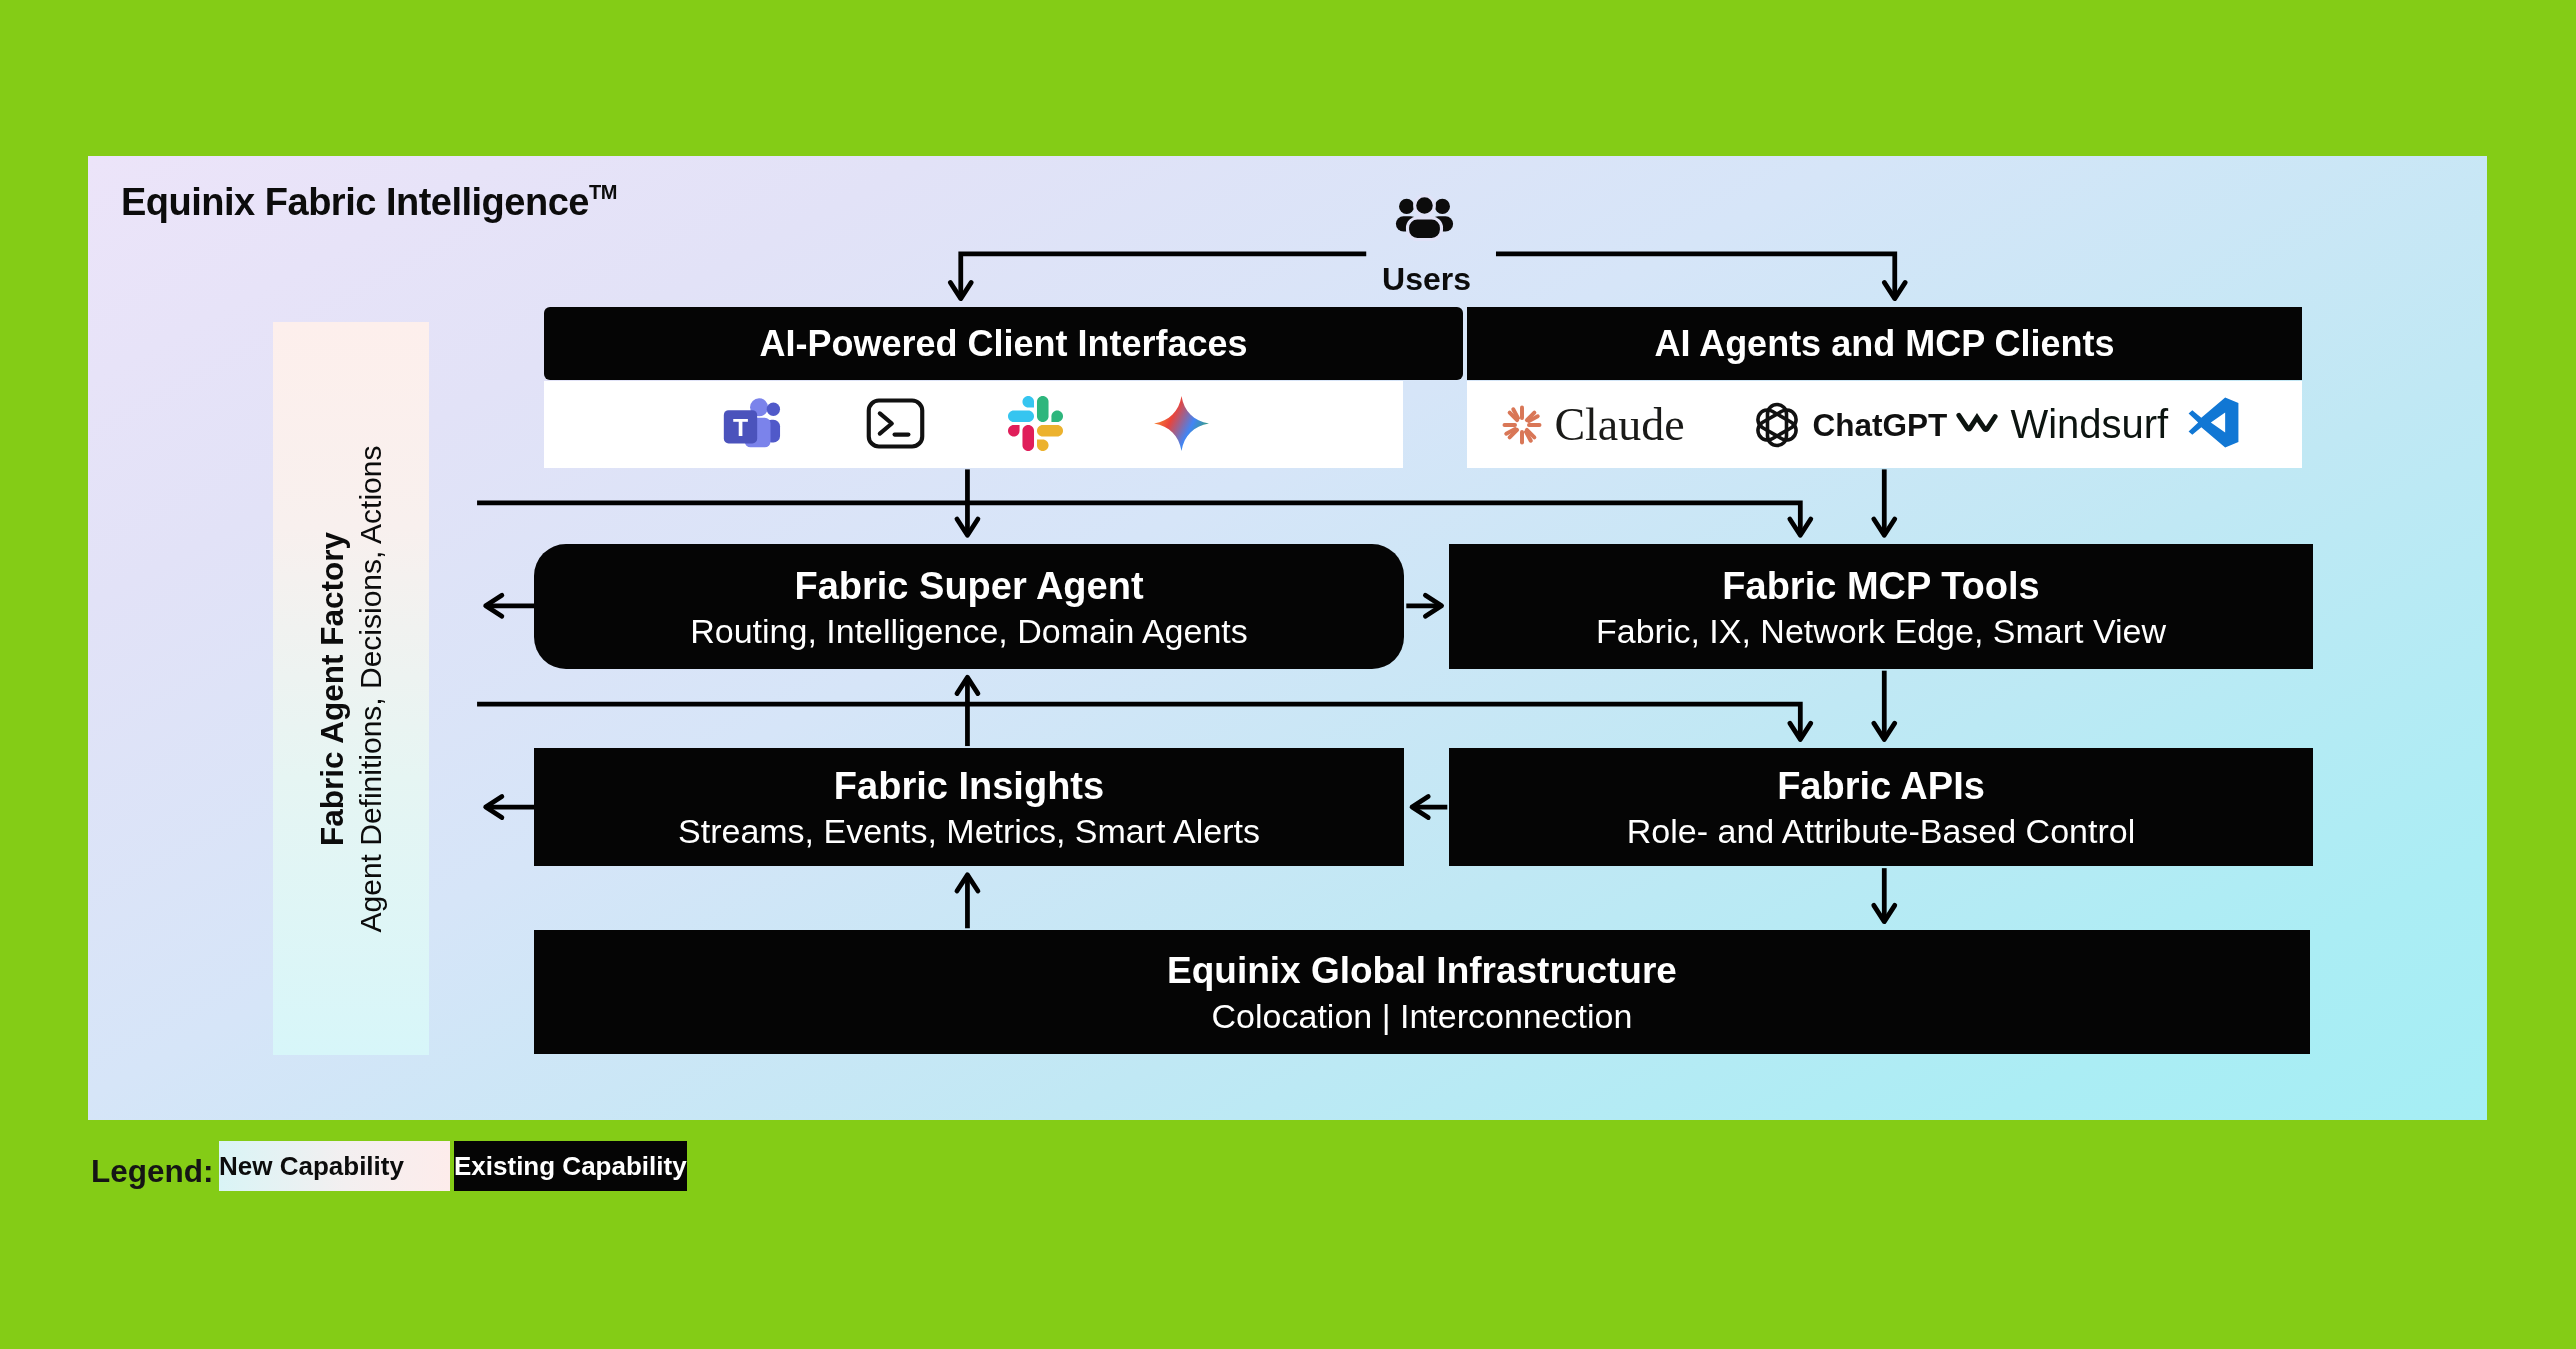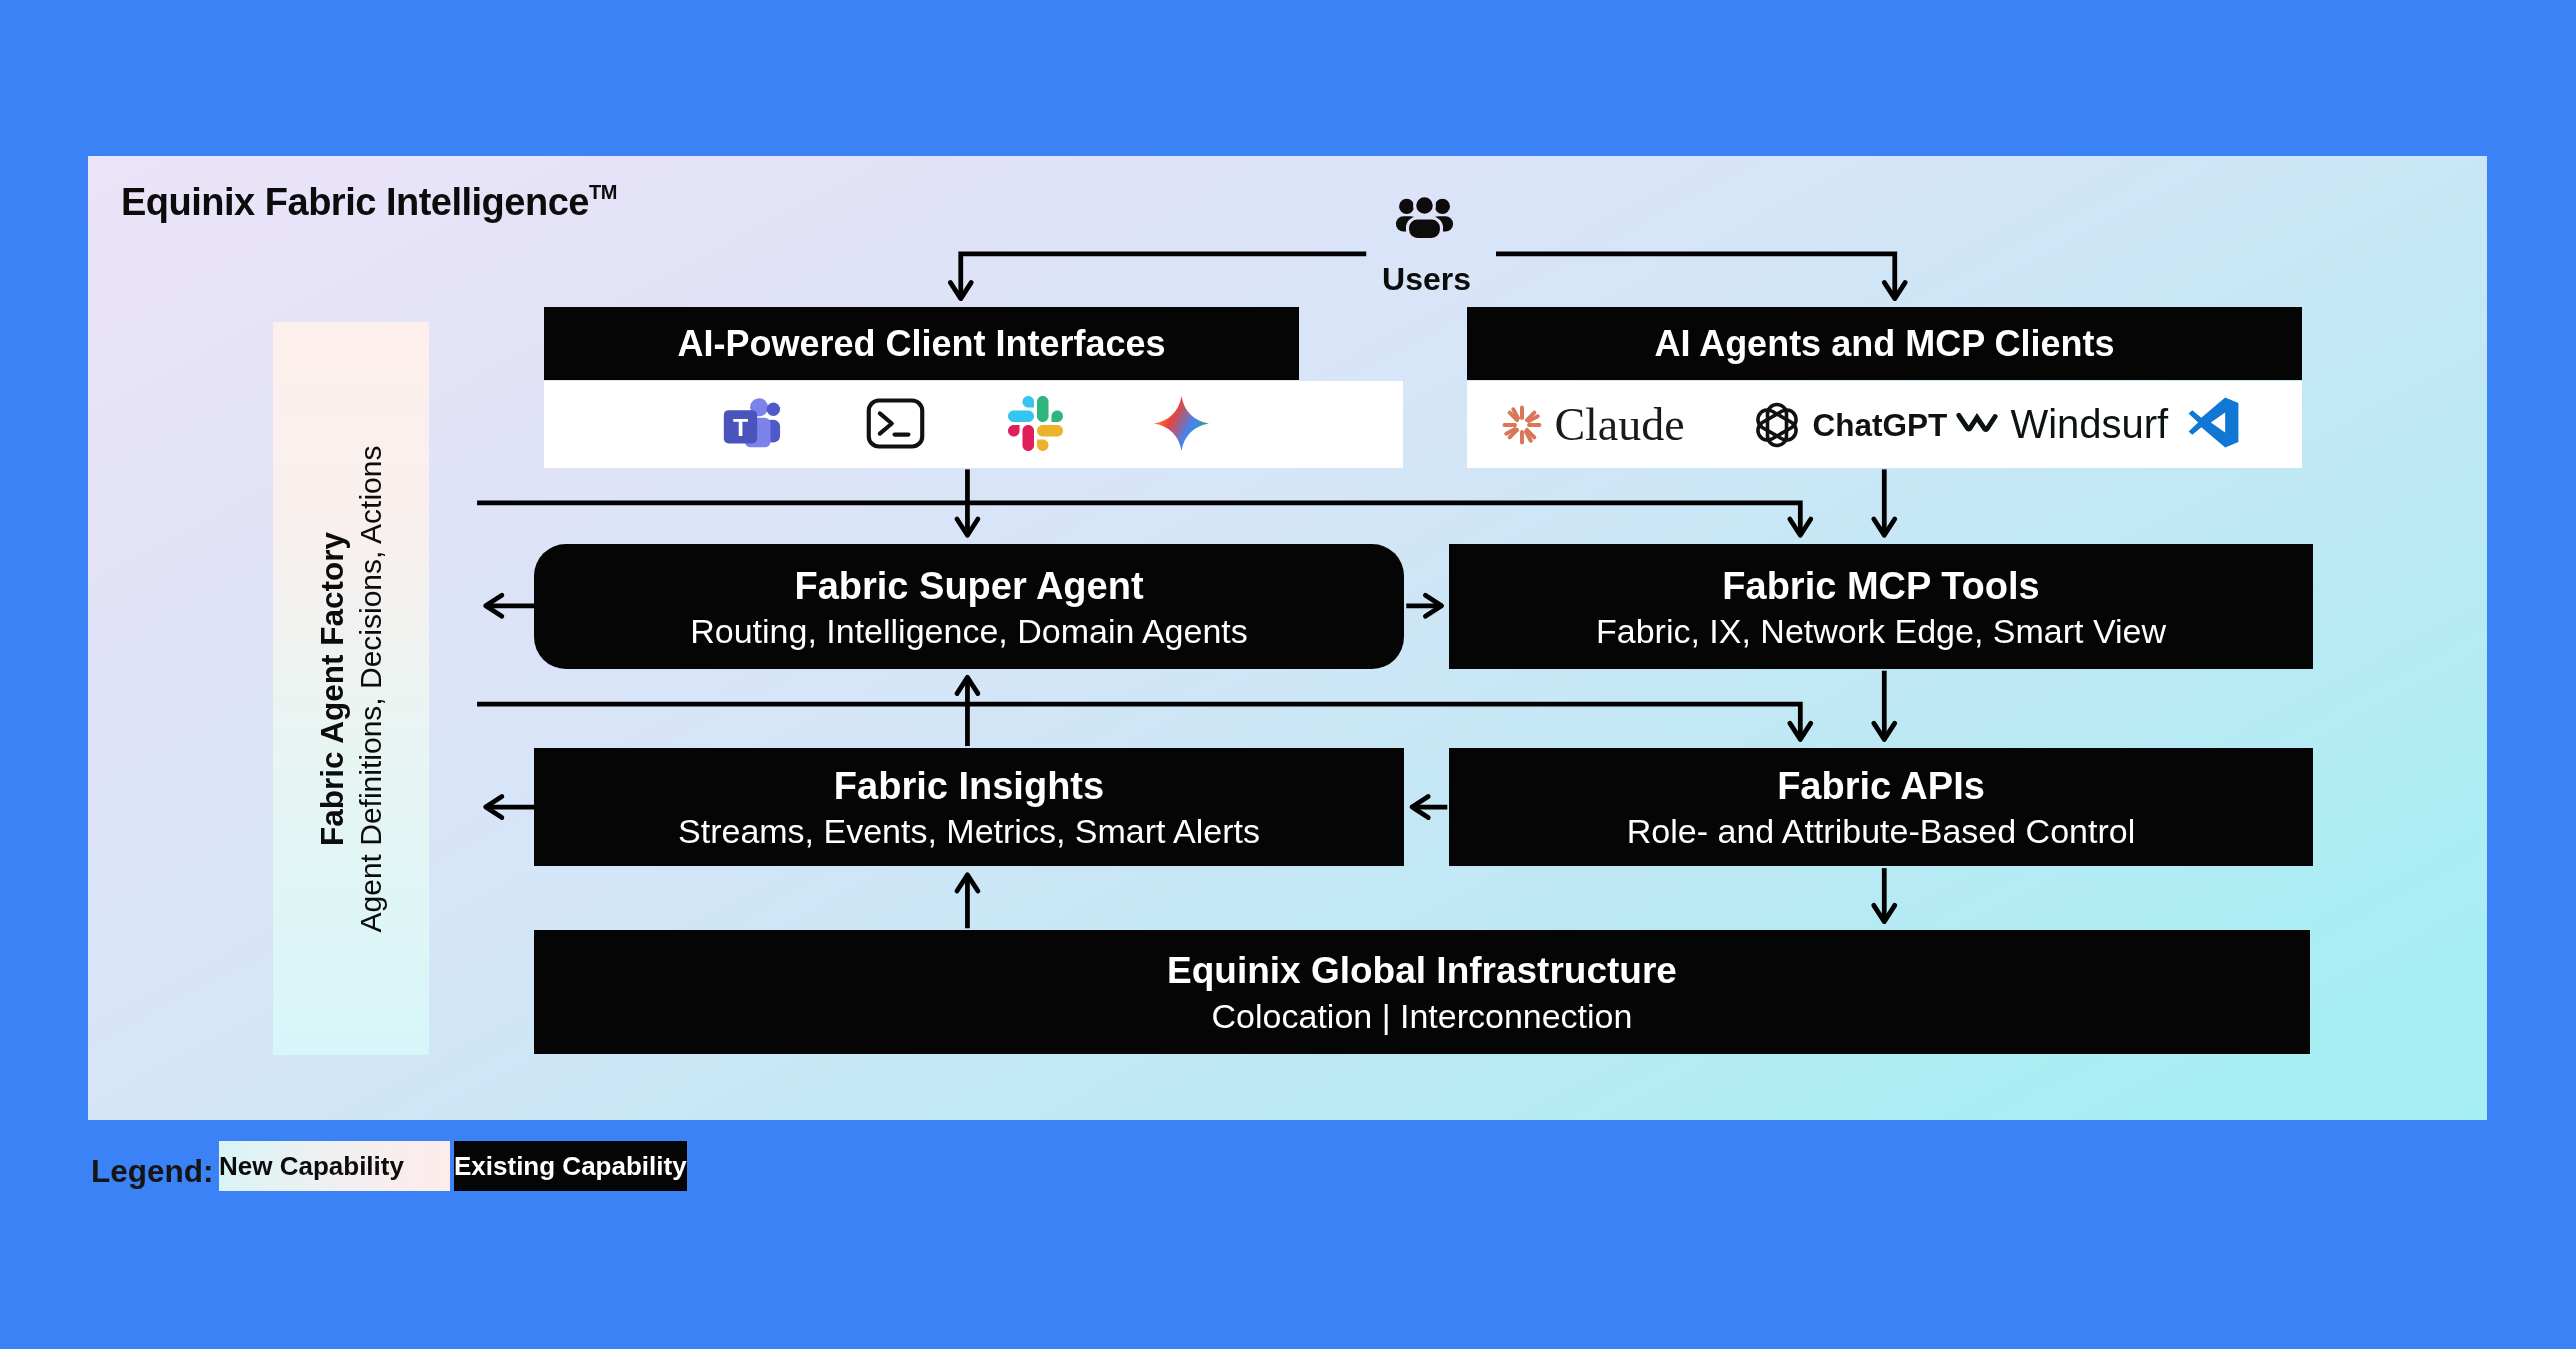--- a/index.html
+++ b/index.html
@@ -1,35 +1,35 @@
 <!DOCTYPE html>
 <html><head>
 <meta charset="utf-8">
 <style>
   html,body{margin:0;padding:0;background:#ffffff;}
   body{font-family:"Liberation Sans",sans-serif;-webkit-font-smoothing:antialiased;}
-  .page{position:relative;width:2576px;height:1349px;background:#3b82f6;overflow:hidden;}
+  .page{position:relative;width:2576px;height:1349px;background:#84cc16;overflow:hidden;}
 
   
   .panel{position:absolute;left:88px;top:156px;width:2399px;height:964px;
     background:linear-gradient(152deg,#ece4f9 0%,#e2e2f7 20%,#d6e5f8 42%,#c0e8f4 66%,#abedf4 88%,#a5eef4 100%);}
 
   .page-title{position:absolute;left:121px;top:181px;font-size:38px;font-weight:bold;color:#0c0c0c;letter-spacing:-0.5px;}
   .page-title sup{font-size:20px;position:relative;top:-1.9px;font-weight:bold;}
 
   
   .users-icon{position:absolute;left:1395px;top:194px;width:59px;height:48px;}
   .users-label{position:absolute;left:1331px;top:261px;width:191px;text-align:center;font-size:32px;font-weight:bold;color:#0c0c0c;}
 
   
   .bbox{position:absolute;background:#050505;color:#ffffff;display:flex;flex-direction:column;align-items:center;justify-content:center;z-index:10;text-align:center;}
   .bbox .t{font-weight:bold;font-size:38px;line-height:48px;}
   .bbox .s{font-size:34px;line-height:42px;font-weight:400;}
 
-  .hdr-left{left:544px;top:307px;width:755px;height:73px;}
+  .hdr-left{left:544px;top:307px;width:919px;height:73px;border-radius:6px;}
   .hdr-right{left:1467px;top:307px;width:835px;height:73px;}
   .hdr-left .t,.hdr-right .t{font-size:36px;}
 
   .strip{position:absolute;background:#ffffff;z-index:10;}
   .strip-left{left:544px;top:381px;width:859px;height:87px;}
   .strip-right{left:1467px;top:381px;width:835px;height:87px;}
   .strip .logo{position:absolute;display:flex;align-items:center;gap:11.4px;}
 
   .box-super{left:534px;top:544px;width:870px;height:125px;border-radius:32px;}
   .box-mcp{left:1449px;top:544px;width:864px;height:125px;}

